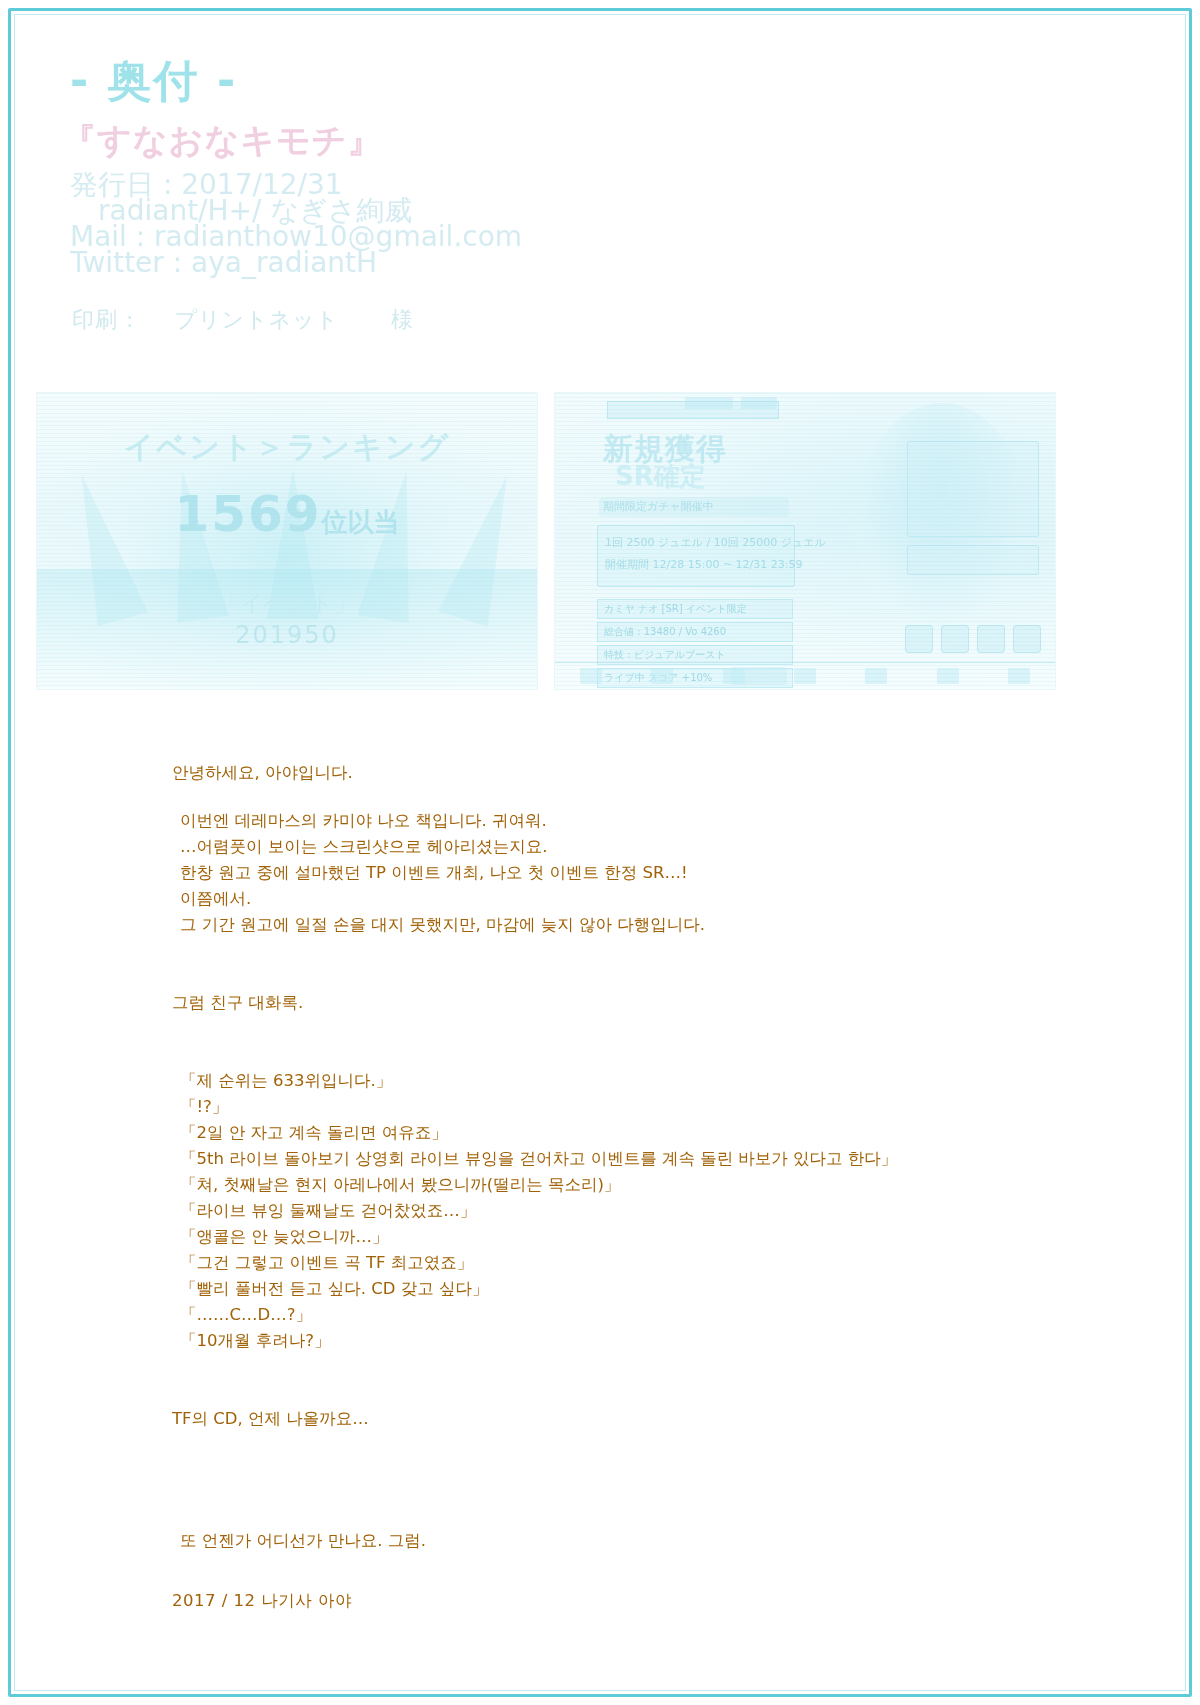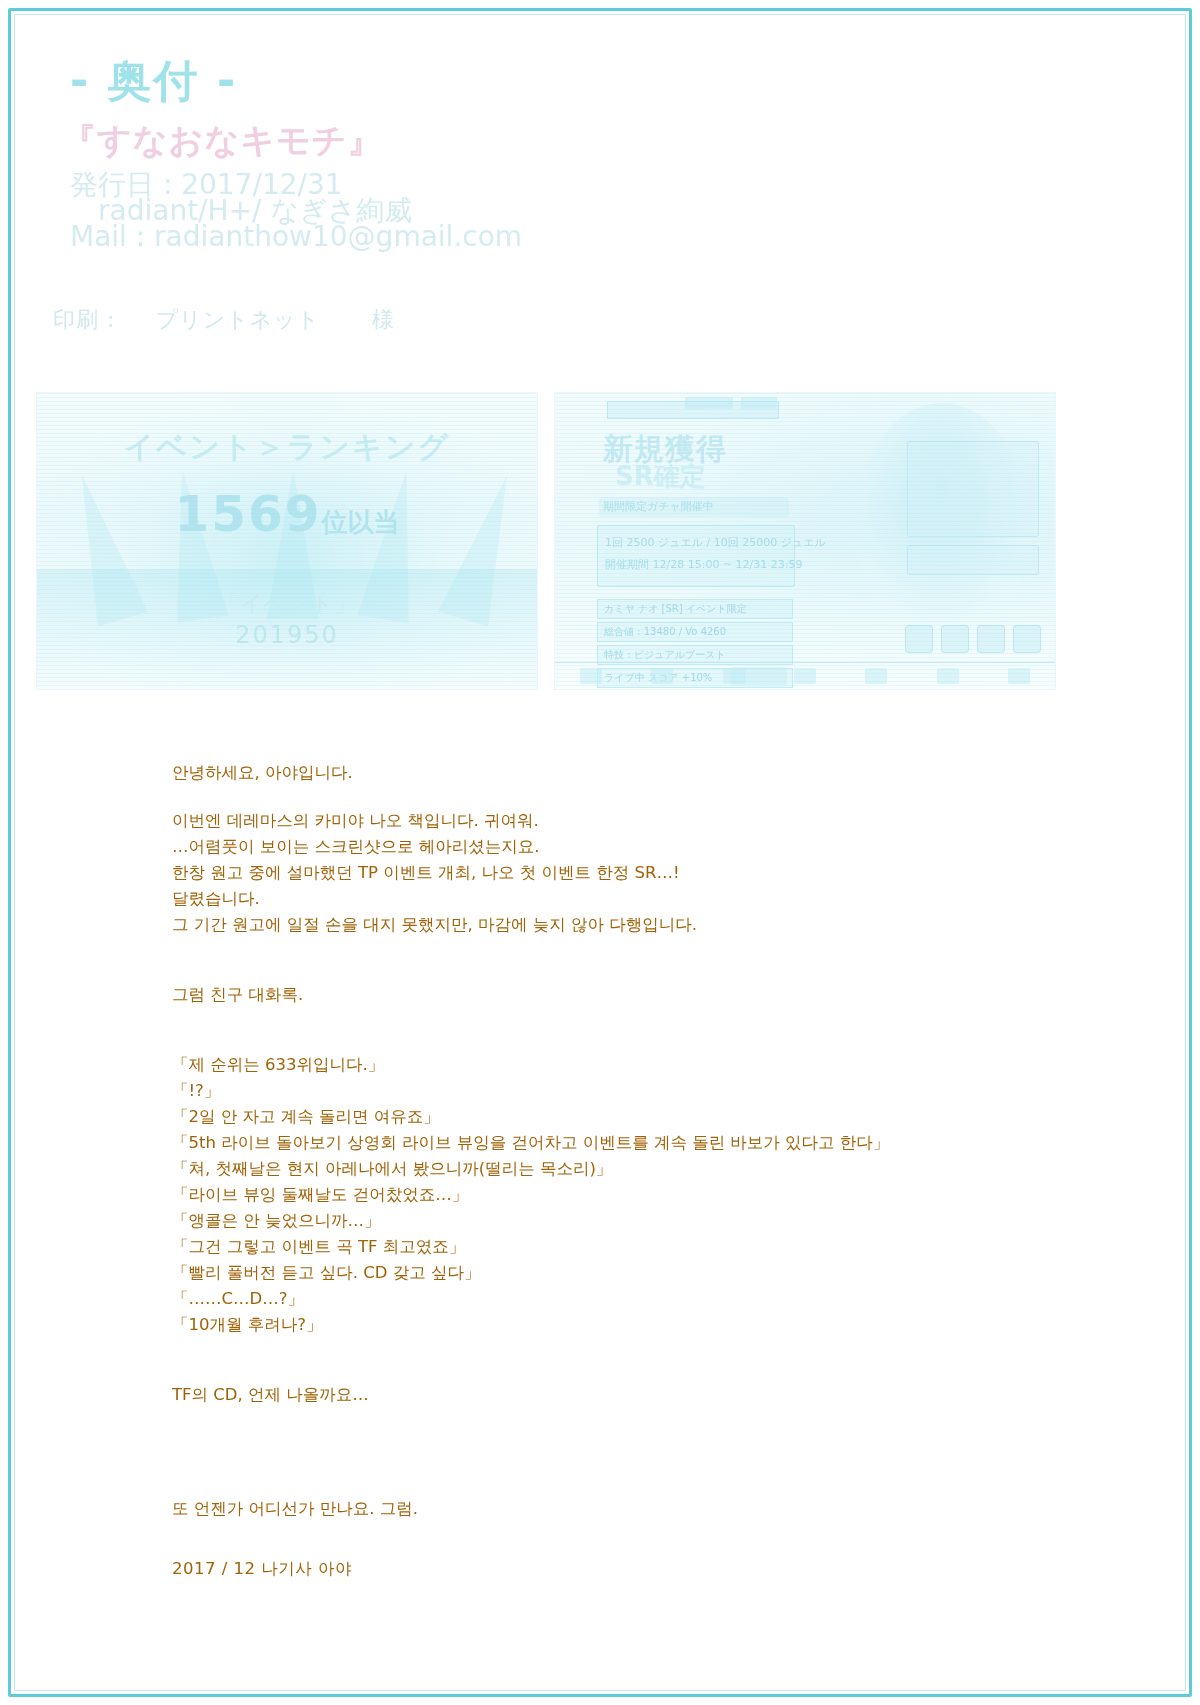--- a/index.html
+++ b/index.html
@@ -76,21 +76,21 @@
     line-height: 26px;
     white-space: nowrap;
   }
   .meta .line {
     display: block;
     color: #d4ecf1;
   }
   .meta .line.indent1 { padding-left: 28px; }
   .printer {
     position: absolute;
-    left: 53px;
+    left: 72px;
     top: 305px;
     color: #cfe9ef;
     font-family: "DejaVu Sans", sans-serif;
     font-size: 22px;
     white-space: nowrap;
     letter-spacing: 1px;
   }
   .printer .pr-label { margin-right: 32px; }
   .printer .pr-suffix { margin-left: 44px; }
 
@@ -304,40 +304,41 @@
     line-height: 26px;
   }
   .afterword p {
     margin: 0 0 22px 0;
     white-space: pre-wrap;
   }
   .afterword .sig {
     margin-top: 34px;
     letter-spacing: 0.5px;
   }
-  .blk { margin: 0; padding: 0; }
+  .blk { margin: 8px; padding: 0; }
   .blk .ln { display: block; white-space: pre; }
   .spacer-lg { height: 44px; }
   .spacer-sm { height: 22px; }
 </style>
 </head>
 <body>
 
 <div class="page">
 
   <div class="frame"></div>
   <div class="frame-inner"></div>
 
   <div class="colophon-title">- 奥付 -</div>
   <div class="book-title">『すなおなキモチ』</div>
 
   <div class="meta">
     <span class="line">発行日 : 2017/12/31</span>
     <span class="line indent1">radiant/H+/ なぎさ絢威</span>
     <span class="line">Mail : radianthow10@gmail.com</span>
+    <span class="line">Twitter : aya_radiantH</span>
   </div>
 
   <div class="printer">
     <span class="pr-label">印刷 :</span>
     <span>プリントネット</span>
     <span class="pr-suffix">様</span>
   </div>
 
   <div class="shots">
 
@@ -416,21 +417,21 @@
   </div>
 
   <div class="afterword">
 
     <p>안녕하세요, 아야입니다.</p>
 
     <div class="blk">
       <span class="ln">이번엔 데레마스의 카미야 나오 책입니다. 귀여워.</span>
       <span class="ln">…어렴풋이 보이는 스크린샷으로 헤아리셨는지요.</span>
       <span class="ln">한창 원고 중에 설마했던 TP 이벤트 개최, 나오 첫 이벤트 한정 SR…!</span>
-      <span class="ln">달렸습니다.</span>
+      <span class="ln">이쯤에서.</span>
       <span class="ln">그 기간 원고에 일절 손을 대지 못했지만, 마감에 늦지 않아 다행입니다.</span>
     </div>
 
     <div class="spacer-lg"></div>
 
     <p>그럼 친구 대화록.</p>
 
     <div class="spacer-sm"></div>
 
     <div class="blk">

